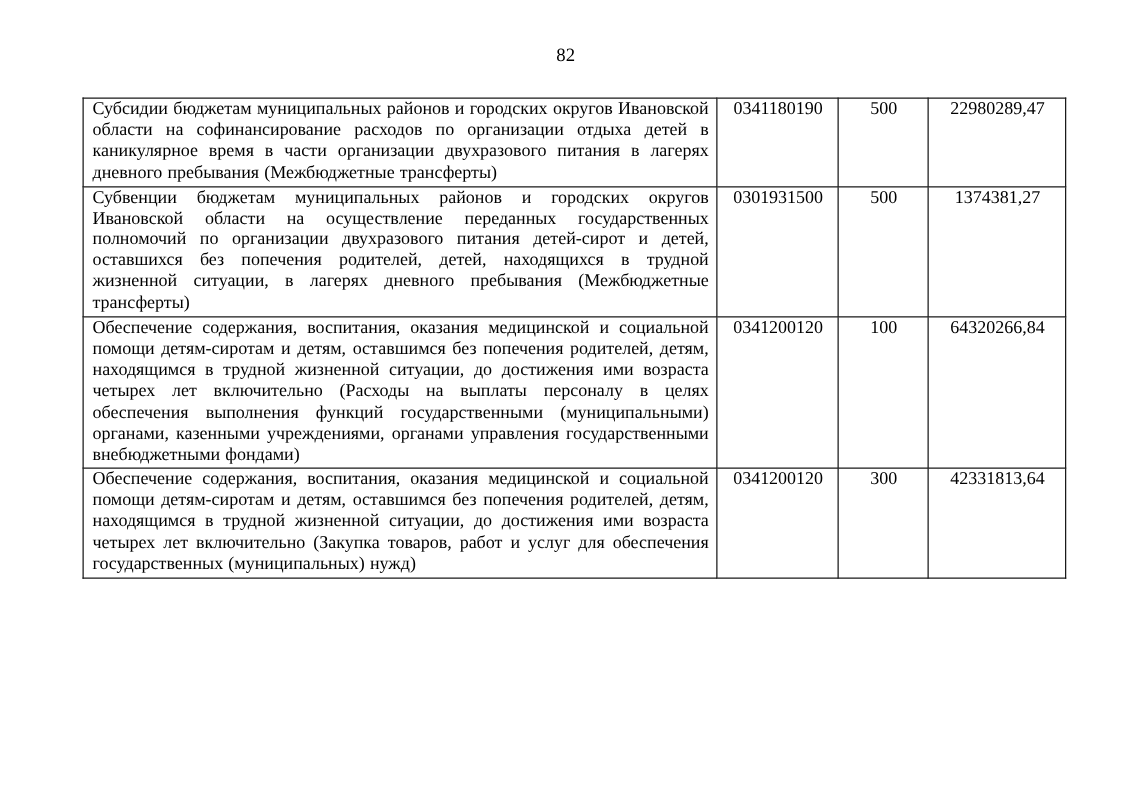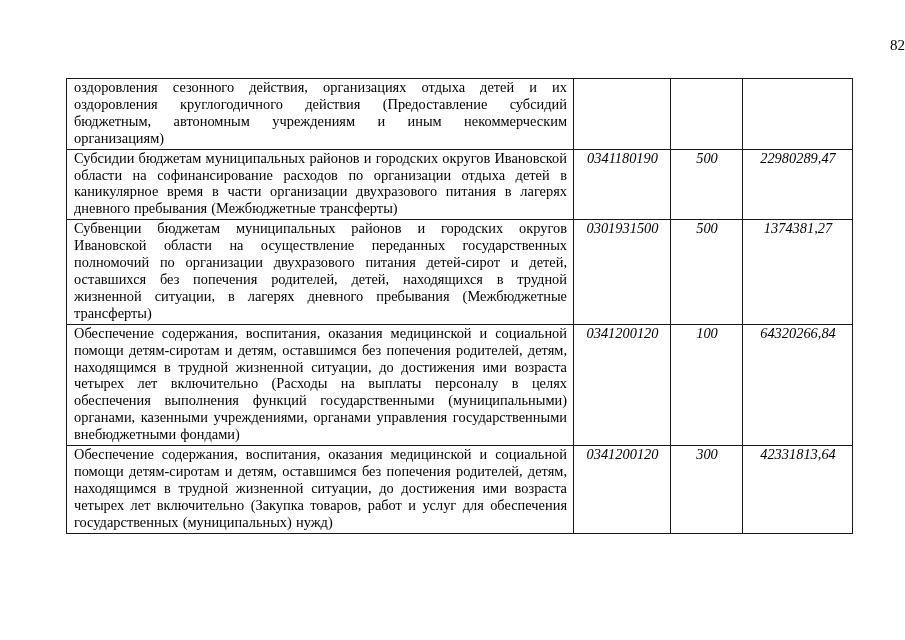--- a/index.html
+++ b/index.html
@@ -13,21 +13,21 @@
     height: 640px;
     font-family: "Liberation Serif", "DejaVu Serif", serif;
     color: #000000;
     overflow: hidden;
   }
   .page-number {
     position: absolute;
     top: 36px;
     left: 0;
     width: 905px;
-    text-align: right;
+    text-align: center;
     font-size: 15px;
     line-height: 18px;
   }
   table.budget-table {
     position: absolute;
     left: 66px;
     top: 78px;
     width: 786px;
     border-collapse: collapse;
     table-layout: fixed;
@@ -41,44 +41,37 @@
     word-spacing: 0.5px;
     overflow: hidden;
   }
   td.c-name {
     text-align: justify;
   }
   td.c-code, td.c-vr, td.c-amount {
     text-align: center;
     padding-left: 2px;
     padding-right: 2px;
-    font-style: italic;
   }
 </style>
 </head>
 <body>
 
 <div>
 
   <div class="page-number">82</div>
 
   <table class="budget-table">
     <colgroup>
       <col style="width:507px">
       <col style="width:97px">
       <col style="width:72px">
       <col style="width:110px">
     </colgroup>
     <tbody>
-      <tr>
-        <td class="c-name">оздоровления сезонного действия, организациях отдыха детей и их оздоровления круглогодичного действия (Предоставление субсидий бюджетным, автономным учреждениям и иным некоммерческим организациям)</td>
-        <td class="c-code"></td>
-        <td class="c-vr"></td>
-        <td class="c-amount"></td>
-      </tr>
       <tr>
         <td class="c-name">Субсидии бюджетам муниципальных районов и городских округов Ивановской области на софинансирование расходов по организации отдыха детей в каникулярное время в части организации двухразового питания в лагерях дневного пребывания (Межбюджетные трансферты)</td>
         <td class="c-code">0341180190</td>
         <td class="c-vr">500</td>
         <td class="c-amount">22980289,47</td>
       </tr>
       <tr>
         <td class="c-name">Субвенции бюджетам муниципальных районов и городских округов Ивановской области на осуществление переданных государственных полномочий по организации двухразового питания детей-сирот и детей, оставшихся без попечения родителей, детей, находящихся в трудной жизненной ситуации, в лагерях дневного пребывания (Межбюджетные трансферты)</td>
         <td class="c-code">0301931500</td>
         <td class="c-vr">500</td>

